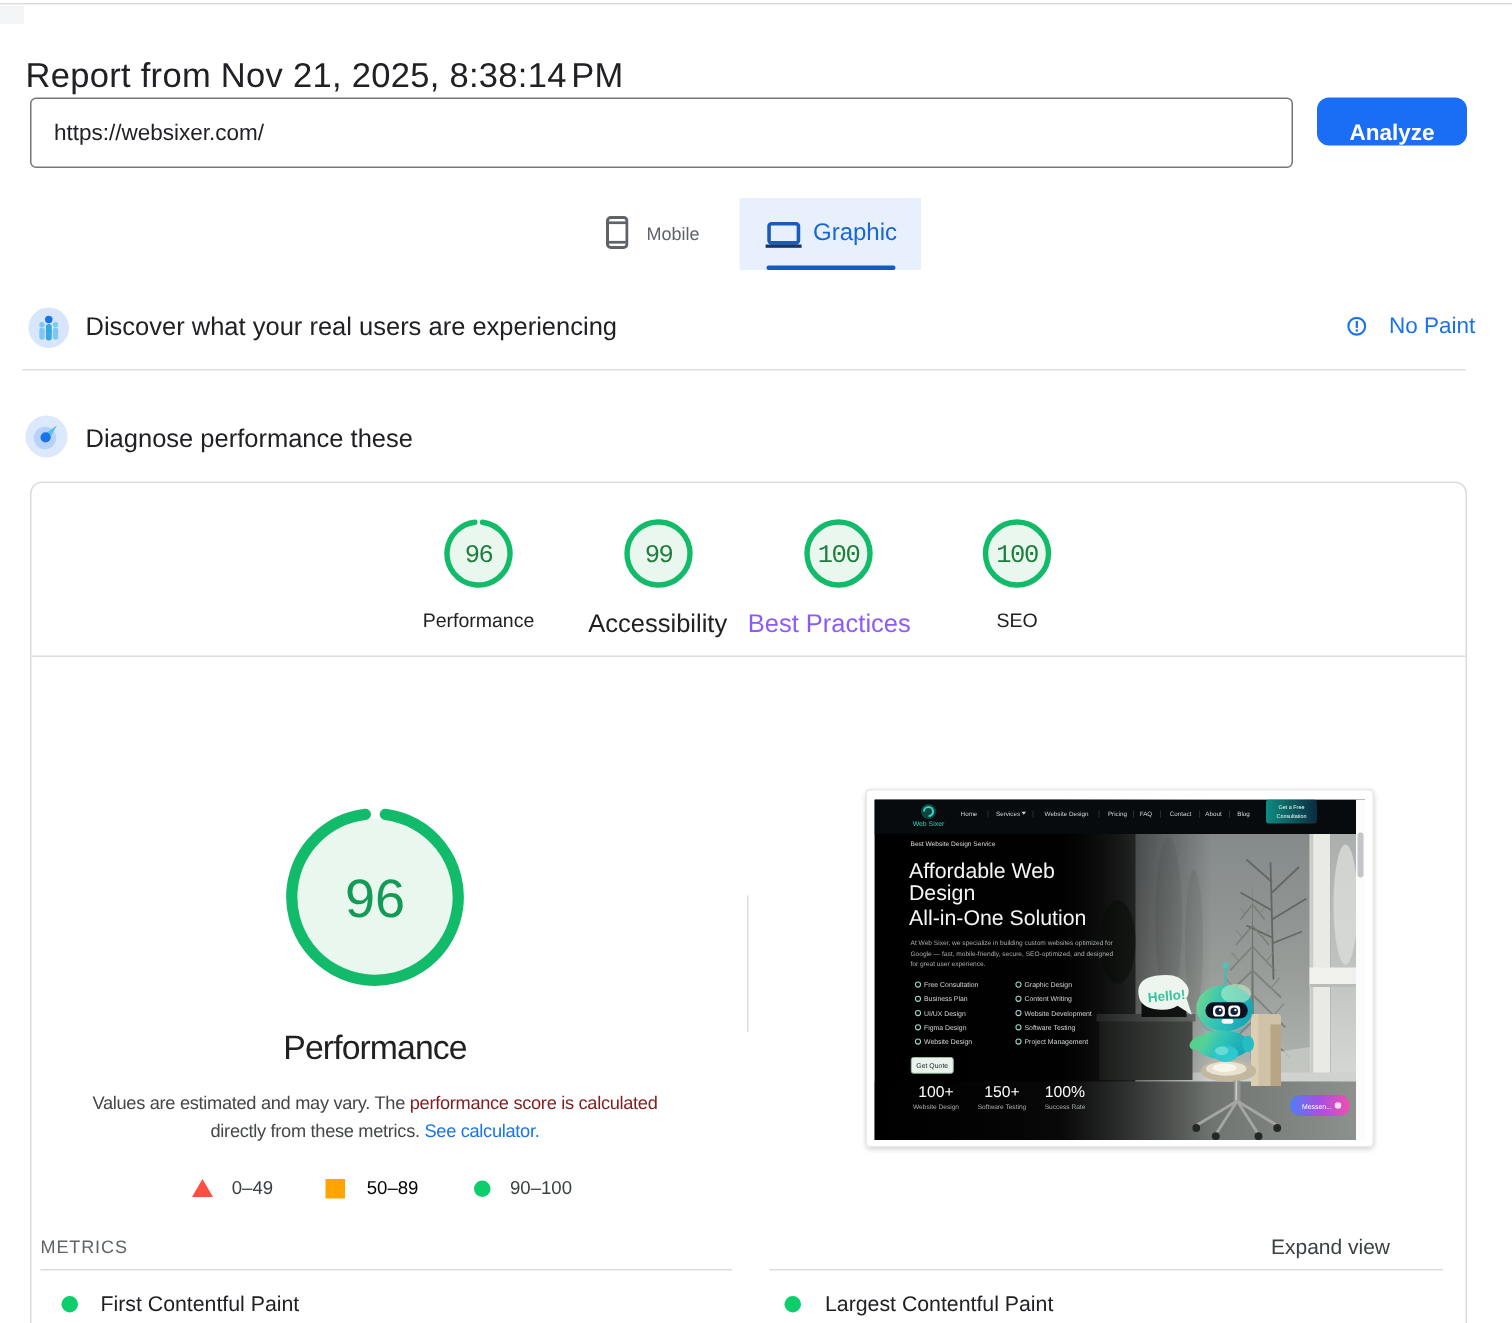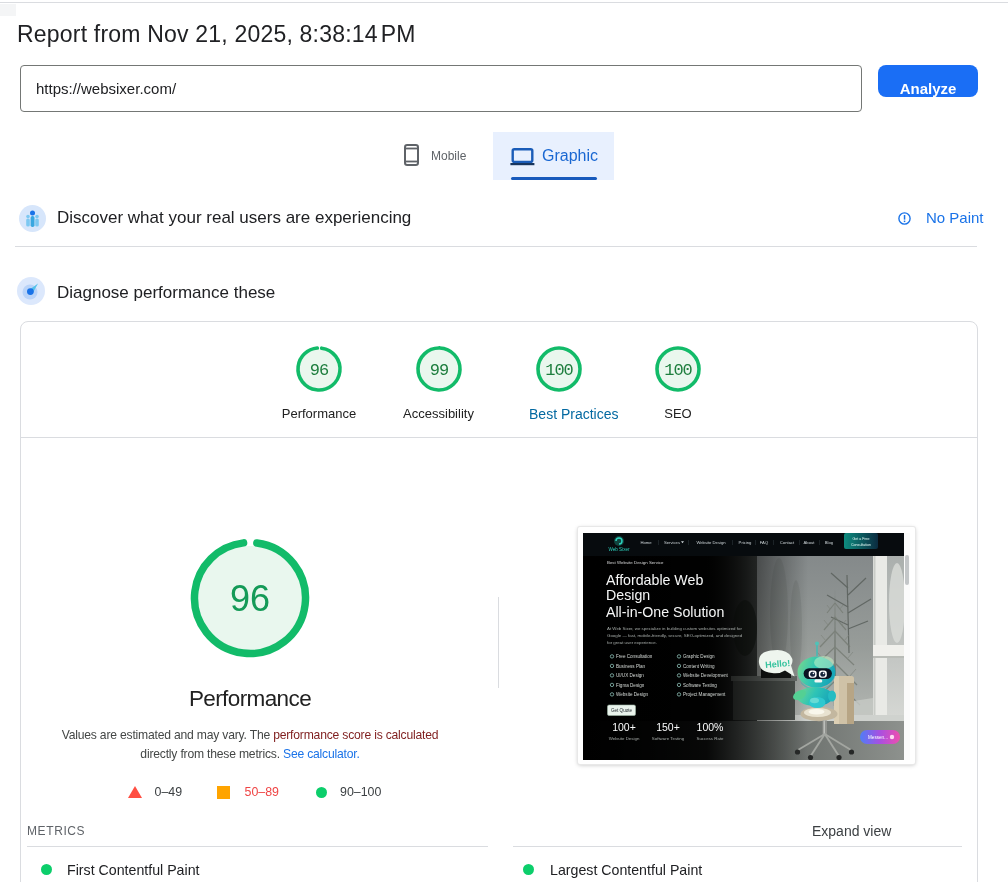--- a/index.html
+++ b/index.html
@@ -6,21 +6,21 @@
   html,body { width:1008px; height:882px; overflow:hidden; background:#fff;
     font-family:"Liberation Sans", sans-serif; position:relative; }
   .abs { position:absolute; }
 </style>
 </head>
 <body>
 
 <div class="abs" style="left:0;top:2px;width:1008px;height:1px;background:#dadce0;"></div>
 <div class="abs" style="left:0;top:4px;width:16px;height:12px;background:#f4f5f6;"></div>
 
-<div class="abs" style="left:17px;top:21px;font-size:23px;color:#202124;letter-spacing:0.2px;">Report from Nov 21, 2025, 8:38:14<span style="display:inline-block;width:3px;"></span>PM</div>
+<div class="abs" style="left:17px;top:37px;font-size:23px;color:#202124;letter-spacing:0.2px;">Report from Nov 21, 2025, 8:38:14<span style="display:inline-block;width:3px;"></span>PM</div>
 
 <div class="abs" style="left:20px;top:65px;width:842px;height:47px;border:1px solid #747775;border-radius:4px;"></div>
 <div class="abs" style="left:36px;top:65px;height:47px;line-height:47px;font-size:15px;color:#202124;">https://websixer.com/</div>
 
 <div class="abs" style="left:878px;top:65px;width:100px;height:32px;background:#1a6ef5;border-radius:8px;color:#fff;font-weight:bold;font-size:15px;text-align:center;line-height:48px;">Analyze</div>
 
 <div class="abs" style="left:404px;top:144px;width:15px;height:22px;">
   <svg width="15" height="22" viewBox="0 0 15 22">
     <rect x="1" y="1" width="13" height="20" rx="2.2" fill="none" stroke="#5f6368" stroke-width="2"></rect>
     <rect x="1.6" y="3.6" width="11.8" height="1.8" fill="#5f6368"></rect>
@@ -81,29 +81,29 @@
   </svg>
 </div>
 <div class="abs" style="left:259px;top:406px;width:120px;text-align:center;font-size:13px;color:#212121;font-weight:500;">Performance</div>
 <div class="abs" style="left:414.5px;top:345px;width:48px;height:48px;">
   <svg width="48" height="48" viewBox="0 0 48 48">
     <circle cx="24" cy="24" r="19.4" fill="#eaf7ee"></circle>
     <circle cx="24" cy="24" r="21" fill="none" stroke="#12bb69" stroke-width="3.6" stroke-linecap="round" stroke-dasharray="130.6 1.3" transform="rotate(-88.2 24 24)"></circle>
     <text x="24" y="29.5" text-anchor="middle" font-family="Liberation Mono" font-size="17" letter-spacing="-1" fill="#1e7e3e">99</text>
   </svg>
 </div>
-<div class="abs" style="left:378.5px;top:406px;width:120px;text-align:center;font-size:13px;color:#212121;font-weight:500;">Accessibility</div>
+<div class="abs" style="left:378.5px;top:406px;width:120px;text-align:center;font-size:17px;color:#212121;font-weight:500;">Accessibility</div>
 <div class="abs" style="left:534.5px;top:345px;width:48px;height:48px;">
   <svg width="48" height="48" viewBox="0 0 48 48">
     <circle cx="24" cy="24" r="19.4" fill="#eaf7ee"></circle>
     <circle cx="24" cy="24" r="21" fill="none" stroke="#12bb69" stroke-width="3.6"></circle>
     <text x="24" y="29.5" text-anchor="middle" font-family="Liberation Mono" font-size="17" letter-spacing="-1" fill="#1e7e3e">100</text>
   </svg>
 </div>
-<div class="abs" style="left:498.5px;top:406px;width:120px;text-align:right;font-size:14px;color:#0369a1;font-weight:500;">Best Practices</div>
+<div class="abs" style="left:498.5px;top:406px;width:120px;text-align:left;font-size:17px;color:#8b5cf6;font-weight:500;">Best Practices</div>
 <div class="abs" style="left:654px;top:345px;width:48px;height:48px;">
   <svg width="48" height="48" viewBox="0 0 48 48">
     <circle cx="24" cy="24" r="19.4" fill="#eaf7ee"></circle>
     <circle cx="24" cy="24" r="21" fill="none" stroke="#12bb69" stroke-width="3.6"></circle>
     <text x="24" y="29.5" text-anchor="middle" font-family="Liberation Mono" font-size="17" letter-spacing="-1" fill="#1e7e3e">100</text>
   </svg>
 </div>
 <div class="abs" style="left:618px;top:406px;width:120px;text-align:center;font-size:13px;color:#212121;font-weight:500;">SEO</div>
 
 <div class="abs" style="left:21px;top:437px;width:956px;height:1px;background:#dadce0;"></div>
@@ -116,21 +116,21 @@
   </svg>
 </div>
 
 <div class="abs" style="left:100px;top:686px;width:300px;text-align:center;font-size:22.5px;letter-spacing:-0.6px;color:#212121;">Performance</div>
 
 <div class="abs" style="left:30px;top:726px;width:440px;text-align:center;font-size:12.15px;letter-spacing:-0.2px;line-height:19px;color:#444746;">Values are estimated and may vary. The <span style="color:#7f1d1d;">performance score is calculated</span><br>directly from these metrics. <span style="color:#1a73e8;">See calculator.</span></div>
 
 <div class="abs" style="left:128px;top:786px;width:0;height:0;border-left:7px solid transparent;border-right:7px solid transparent;border-bottom:12px solid #ff4e42;"></div>
 <div class="abs" style="left:154.5px;top:784.5px;font-size:12.4px;color:#3c4043;">0–49</div>
 <div class="abs" style="left:217px;top:786px;width:13px;height:13px;background:#ffa400;"></div>
-<div class="abs" style="left:244.5px;top:784.5px;font-size:12.4px;color:#ef4444;">50–89</div>
+<div class="abs" style="left:244.5px;top:784.5px;font-size:12.4px;color:#000000;">50–89</div>
 <div class="abs" style="left:316px;top:787px;width:11px;height:11px;border-radius:50%;background:#0cce6b;"></div>
 <div class="abs" style="left:340px;top:784.5px;font-size:12.4px;color:#3c4043;">90–100</div>
 
 <div class="abs" style="left:498px;top:597px;width:1px;height:91px;background:#dadce0;"></div>
 
 <div class="abs" style="left:578px;top:527px;width:337px;height:237px;background:#fff;border-radius:2px;box-shadow:0 0 0 1px #e8e8e8, 0 1px 4px rgba(0,0,0,0.25);"></div>
 <div class="abs" style="left:583px;top:533px;width:327px;height:227px;">
 <svg width="327" height="227" viewBox="0 0 327 227">
   <defs>
     <linearGradient id="pg" x1="0" y1="0" x2="1" y2="0">
@@ -370,20 +370,20 @@
   <rect x="277" y="197" width="40" height="14" rx="7" fill="url(#pill)"></rect>
   <text x="295" y="206" text-anchor="middle" font-size="4.6" fill="#fff">Messen...</text>
       <circle cx="309" cy="204" r="2.2" fill="#ffd9f0"></circle>
 
   <rect x="321" y="0" width="6" height="227" fill="#fbfbfb"></rect>
   <rect x="322" y="22" width="4" height="30" rx="2" fill="#c3c6c8"></rect>
 </svg>
 </div>
 
 <div class="abs" style="left:27px;top:824px;font-size:12px;letter-spacing:0.6px;color:#5f6368;font-weight:500;">METRICS</div>
-<div class="abs" style="left:812px;top:823px;width:150px;text-align:left;font-size:14px;color:#3c4043;">Expand view</div>
+<div class="abs" style="left:812px;top:823px;width:150px;text-align:center;font-size:14px;color:#3c4043;">Expand view</div>
 <div class="abs" style="left:27px;top:846px;width:461px;height:1px;background:#dadce0;"></div>
 <div class="abs" style="left:513px;top:846px;width:449px;height:1px;background:#dadce0;"></div>
 
 <div class="abs" style="left:41px;top:864px;width:11px;height:11px;border-radius:50%;background:#0cce6b;"></div>
 <div class="abs" style="left:67px;top:862px;font-size:14.2px;color:#202124;">First Contentful Paint</div>
 <div class="abs" style="left:523px;top:864px;width:11px;height:11px;border-radius:50%;background:#0cce6b;"></div>
 <div class="abs" style="left:550px;top:862px;font-size:14.2px;color:#202124;">Largest Contentful Paint</div>
 
 </body></html>

